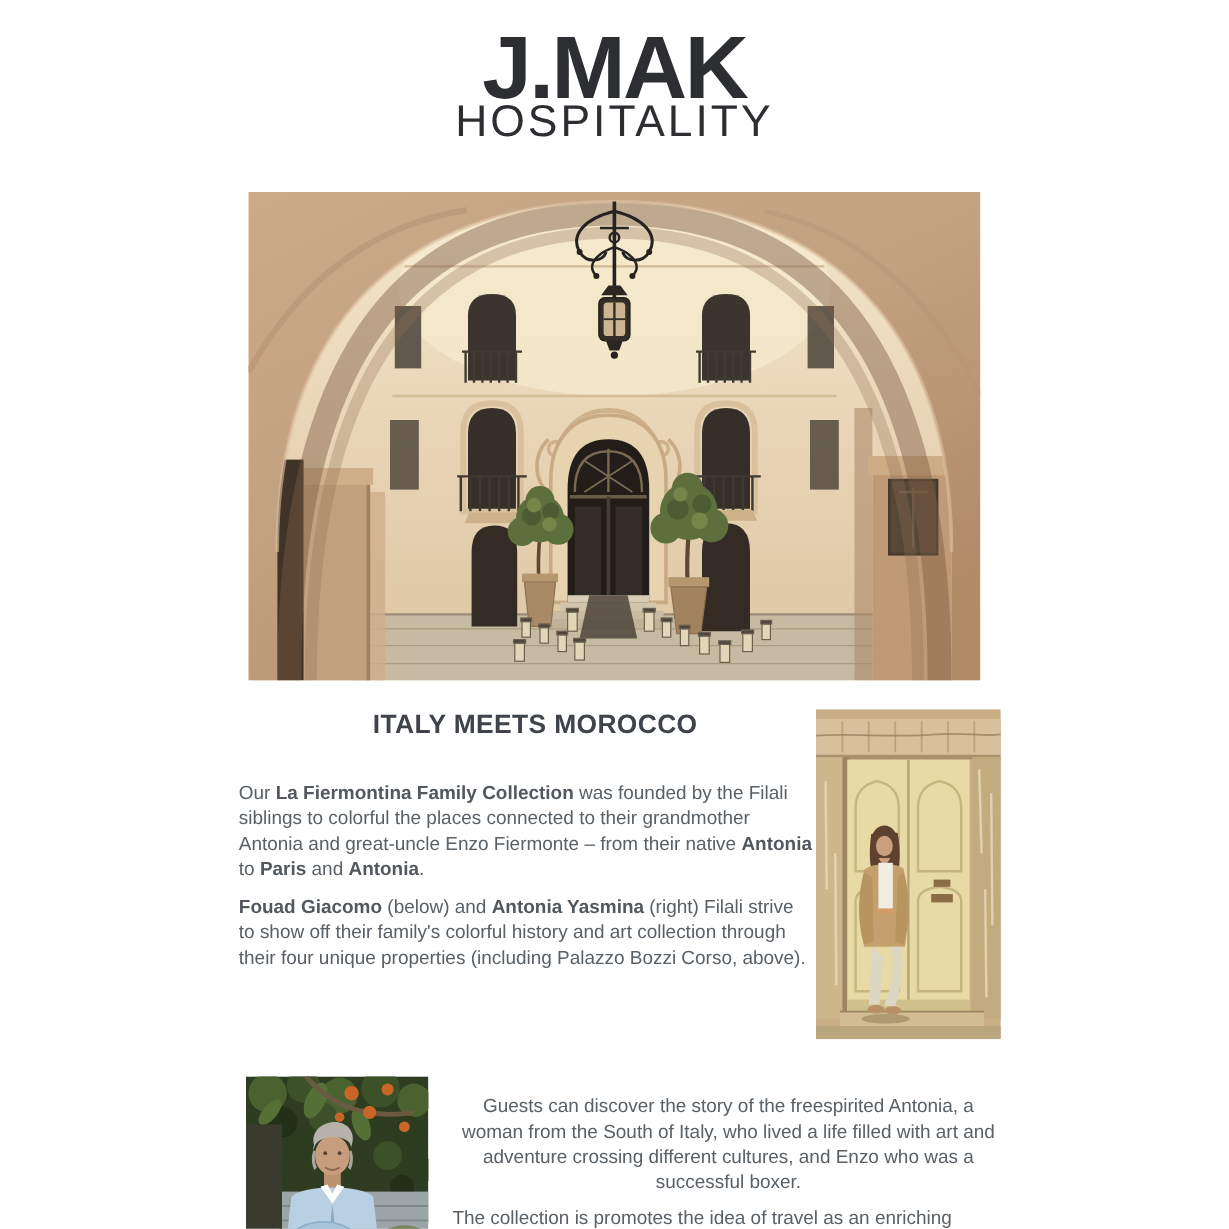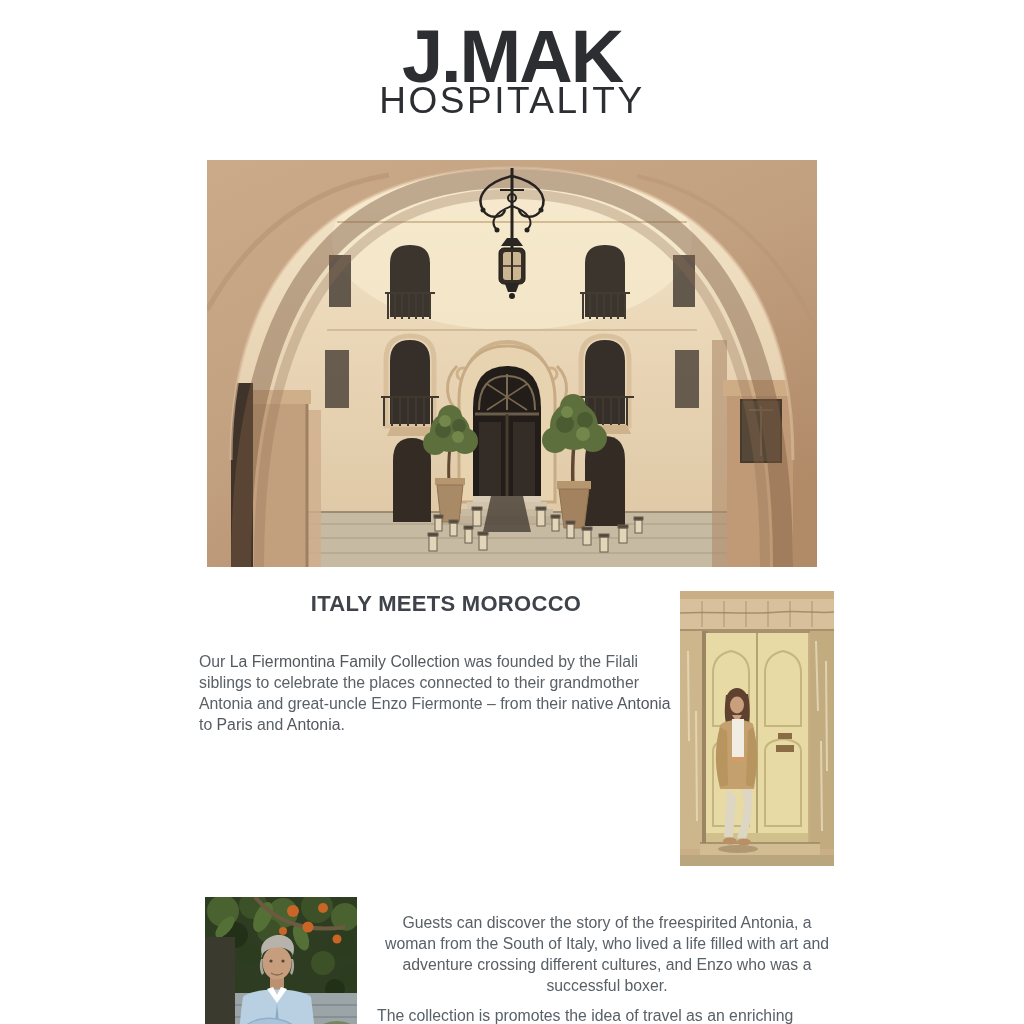--- a/index.html
+++ b/index.html
@@ -36,21 +36,21 @@
   }
   h1.headline {
     margin: 16px; text-align: center;
     font-size: 22px; line-height: 26px; font-weight: 700;
     color: #3f434a; letter-spacing: 0.3px;
   }
   p {
     margin: 0; font-size: 15.8px; line-height: 21px;
     color: #596066;
   }
-  p b { font-weight: 400; color: #53585f; }
+  p b { font-weight: 700; color: #53585f; }
   .story1 p.first { margin-top: 34px; }
   .story1 p.next  { margin-top: 11px; }
 
   .story2 { clear: both; padding-top: 21px; }
   .story2 .portrait-left {
     float: left; width: 152px; height: 200px;
     margin: 0 20px 8px 6px;
   }
   .story2 p.first { margin-top: 15px; text-align: center; }
   .story2 p.next  { margin-top: 9px; }
@@ -336,22 +336,23 @@
           <path d="M47,198 L44,246 L53,246 L56,206 Z" fill="#dcd6c2"></path>
           <path d="M62,198 C67,214 62,232 57,247 L66,248 C72,230 73,210 71,198 Z" fill="#dcd6c2"></path>
           <ellipse cx="50" cy="250" rx="7" ry="3.5" fill="#b98f68"></ellipse>
           <ellipse cx="64" cy="251" rx="7" ry="3.5" fill="#b98f68"></ellipse>
         </g>
       </svg>
     </figure>
 
     <h1 class="headline">ITALY MEETS MOROCCO</h1>
 
-    <p class="first"><span>Our </span><b>La Fiermontina Family Collection</b><span> was founded by the Filali siblings to celebrate the places connected to their grandmother Antonia and great-uncle Enzo Fiermonte – from their native </span><b>Antonia</b><span> to </span><b>Paris</b><span> and </span><b>Antonia</b><span>.</span></p>
-
+    <p class="first"><span>Our </span><b>La Fiermontina Family Collection</b><span> was founded by the Filali siblings to colorful the places connected to their grandmother Antonia and great-uncle Enzo Fiermonte – from their native </span><b>Antonia</b><span> to </span><b>Paris</b><span> and </span><b>Antonia</b><span>.</span></p>
+
+    <p class="next"><b>Fouad Giacomo</b><span> (below) and </span><b>Antonia Yasmina</b><span> (right) Filali strive to show off their family's colorful history and art collection through their four unique properties (including Palazzo Bozzi Corso, above).</span></p>
   </section>
 
   <section class="story story2">
 
     <figure class="portrait-left">
       <svg width="152" height="200" viewBox="0 0 152 200" xmlns="http://www.w3.org/2000/svg">
 
         <rect x="0" y="0" width="152" height="122" fill="#2e3d22"></rect>
         <g>
           <circle cx="18" cy="14" r="16" fill="#4a6130"></circle>

